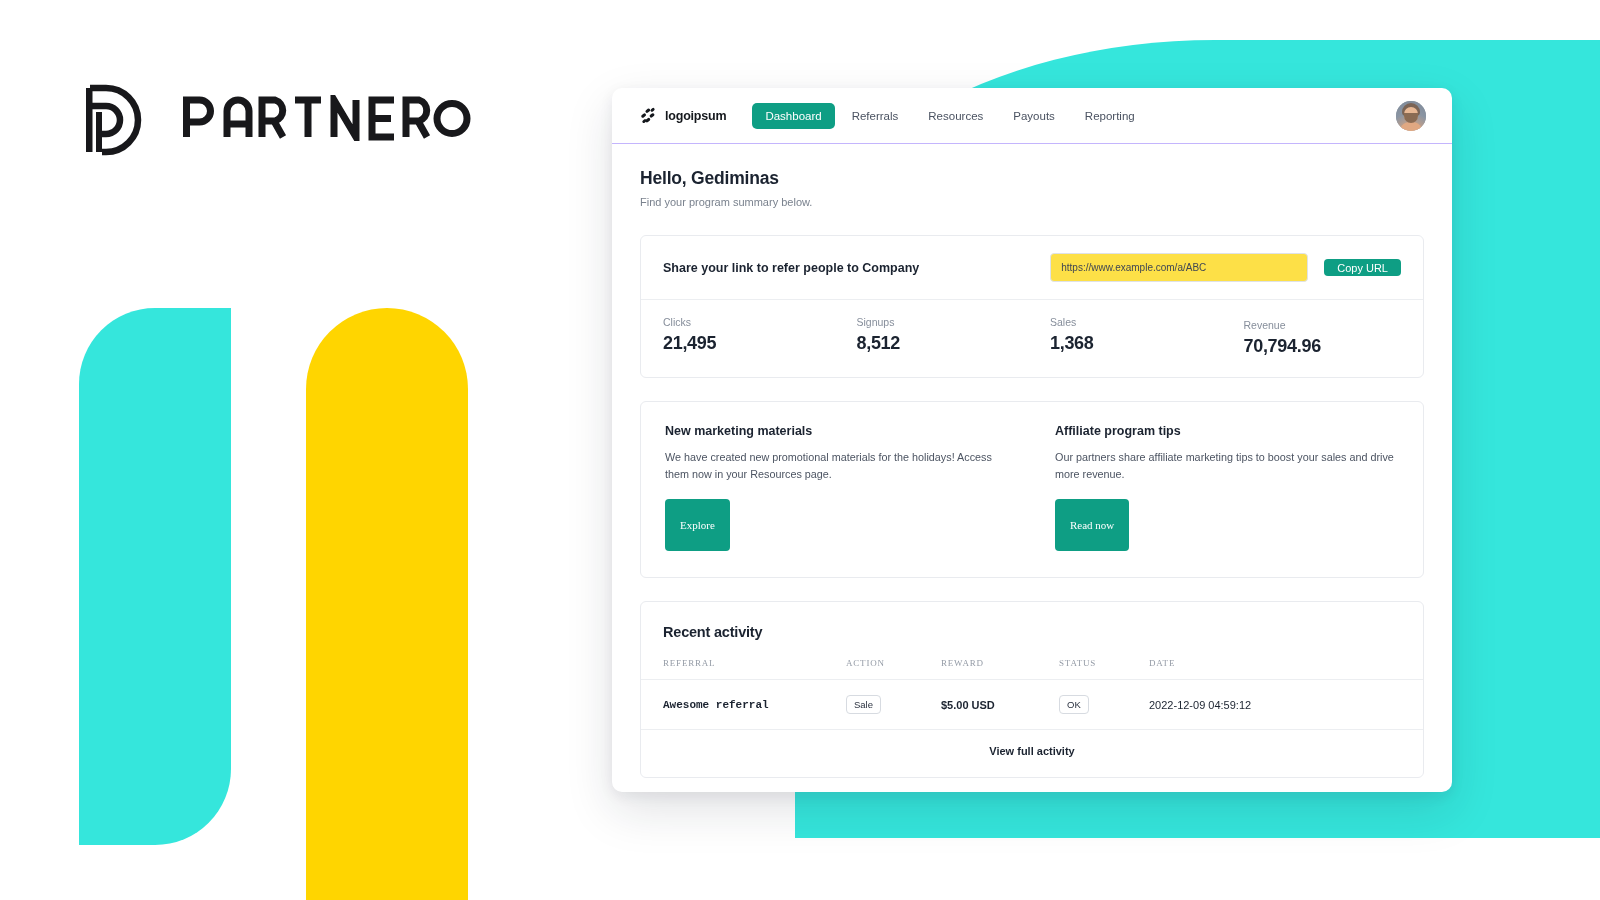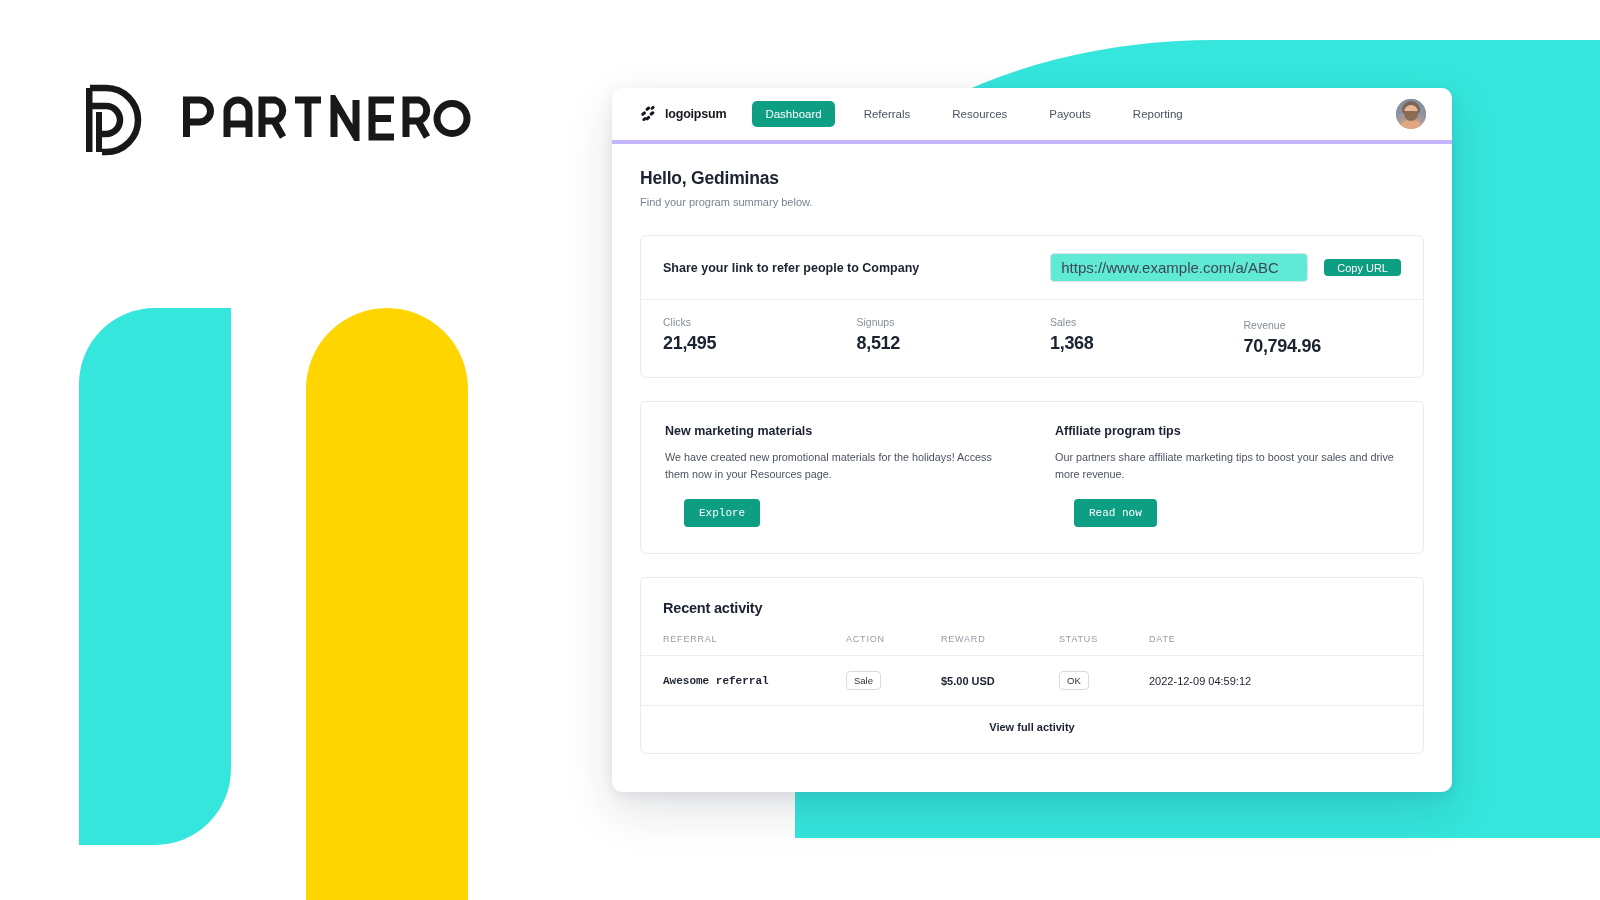--- a/index.html
+++ b/index.html
@@ -53,30 +53,30 @@
     background: #ffffff;
     border-radius: 10px;
     box-shadow: 0 18px 48px rgba(23,32,50,.13), 0 4px 14px rgba(23,32,50,.07);
     overflow: hidden;
     display: flex; flex-direction: column;
   }
 
   
   .app-header {
     height: 56px; flex: 0 0 56px;
-    border-bottom: 4px solid #c4b5fd;
+    border-bottom: 1px solid #c4b5fd;
     display: flex; align-items: center;
     padding: 0 26px 0 28px;
   }
   .logoipsum { display: flex; align-items: center; gap: 7px; margin-right: 26px; }
   .logoipsum-mark { width: 18px; height: 18px; }
   .logoipsum-word {
     font-size: 12.5px; font-weight: bold; color: #15181d; letter-spacing: -.2px;
   }
-  .nav { display: flex; align-items: center; gap: 16px; }
+  .nav { display: flex; align-items: center; gap: 4px; }
   .nav-item {
     font-size: 11.5px; color: #4a5261;
     padding: 7px 13px; border-radius: 5px;
     white-space: nowrap;
   }
   .nav-item.active { background: #0E9E84; color: #ffffff; font-weight: normal; }
   .header-spacer { flex: 1; }
   .avatar {
     width: 30px; height: 30px; border-radius: 50%;
     overflow: hidden; position: relative;
@@ -103,21 +103,21 @@
 
   .panel-link { margin-top: 27px; }
   .link-row {
     display: flex; align-items: center;
     padding: 17px 22px; gap: 16px;
   }
   .link-label { font-size: 12.5px; font-weight: bold; color: #1B2330; flex: 1; }
   .url-input {
     width: 258px; height: 29px;
     border: 1px solid #DFE2E7; border-radius: 4px;
-    background: #5eead4; font-size: 15px; color: #3f4654;
+    background: #fde047; font-size: 10px; color: #3f4654;
     padding: 0 10px;
     font-family: "Liberation Sans", sans-serif;
   }
   .copy-btn {
     height: 17px; padding: 0 13px;
     background: #0E9E84; color: #fff;
     border: none; border-radius: 4px;
     font-size: 11px; cursor: pointer;
     font-family: "Liberation Sans", sans-serif;
   }
@@ -135,33 +135,33 @@
     flex: 1; padding: 22px 24px 26px 24px;
   }
   .promo + .promo { padding-left: 22px; }
   .promo-title { font-size: 12.5px; font-weight: bold; color: #1B2330; }
   .promo-text { font-size: 10.8px; line-height: 1.55; color: #4c5462; margin-top: 11px; }
   .promo-btn {
     margin-top: 17px;
     display: inline-block;
     background: #0E9E84; color: #fff;
     border: none; border-radius: 4px;
-    padding: 8px 15px; font-size: 11px; cursor: pointer;
-    font-family: Liberation Mono, monospace;
-    margin-left: 19px;
+    padding: 20px 15px; font-size: 11px; cursor: pointer;
+    font-family: Liberation Serif, serif;
   }
 
   
   .activity-panel { margin-top: 23px; }
   .activity-title { font-size: 14.5px; font-weight: bold; color: #1B2330; padding: 22px 22px 0 22px; letter-spacing: -.2px; }
   table.activity { width: 100%; border-collapse: collapse; margin-top: 18px; }
   table.activity th {
     text-align: left; font-size: 9px; font-weight: normal;
     color: #949ba6; letter-spacing: .8px;
     padding: 0 0 11px 0;
+    font-family: Liberation Serif, serif;
   }
   table.activity thead tr { border-bottom: 1px solid #ECEEF1; }
   table.activity td { padding: 15px 0 15px 0; font-size: 11px; color: #1B2330; }
   table.activity tbody tr { border-bottom: 1px solid #ECEEF1; }
   .col-referral { padding-left: 22px !important; width: 205px; }
   .col-action { width: 95px; }
   .col-reward { width: 118px; }
   .col-status { width: 90px; }
   .cell-referral { font-weight: bold; font-family: Liberation Mono, monospace; }
   .cell-reward { font-weight: bold; }

